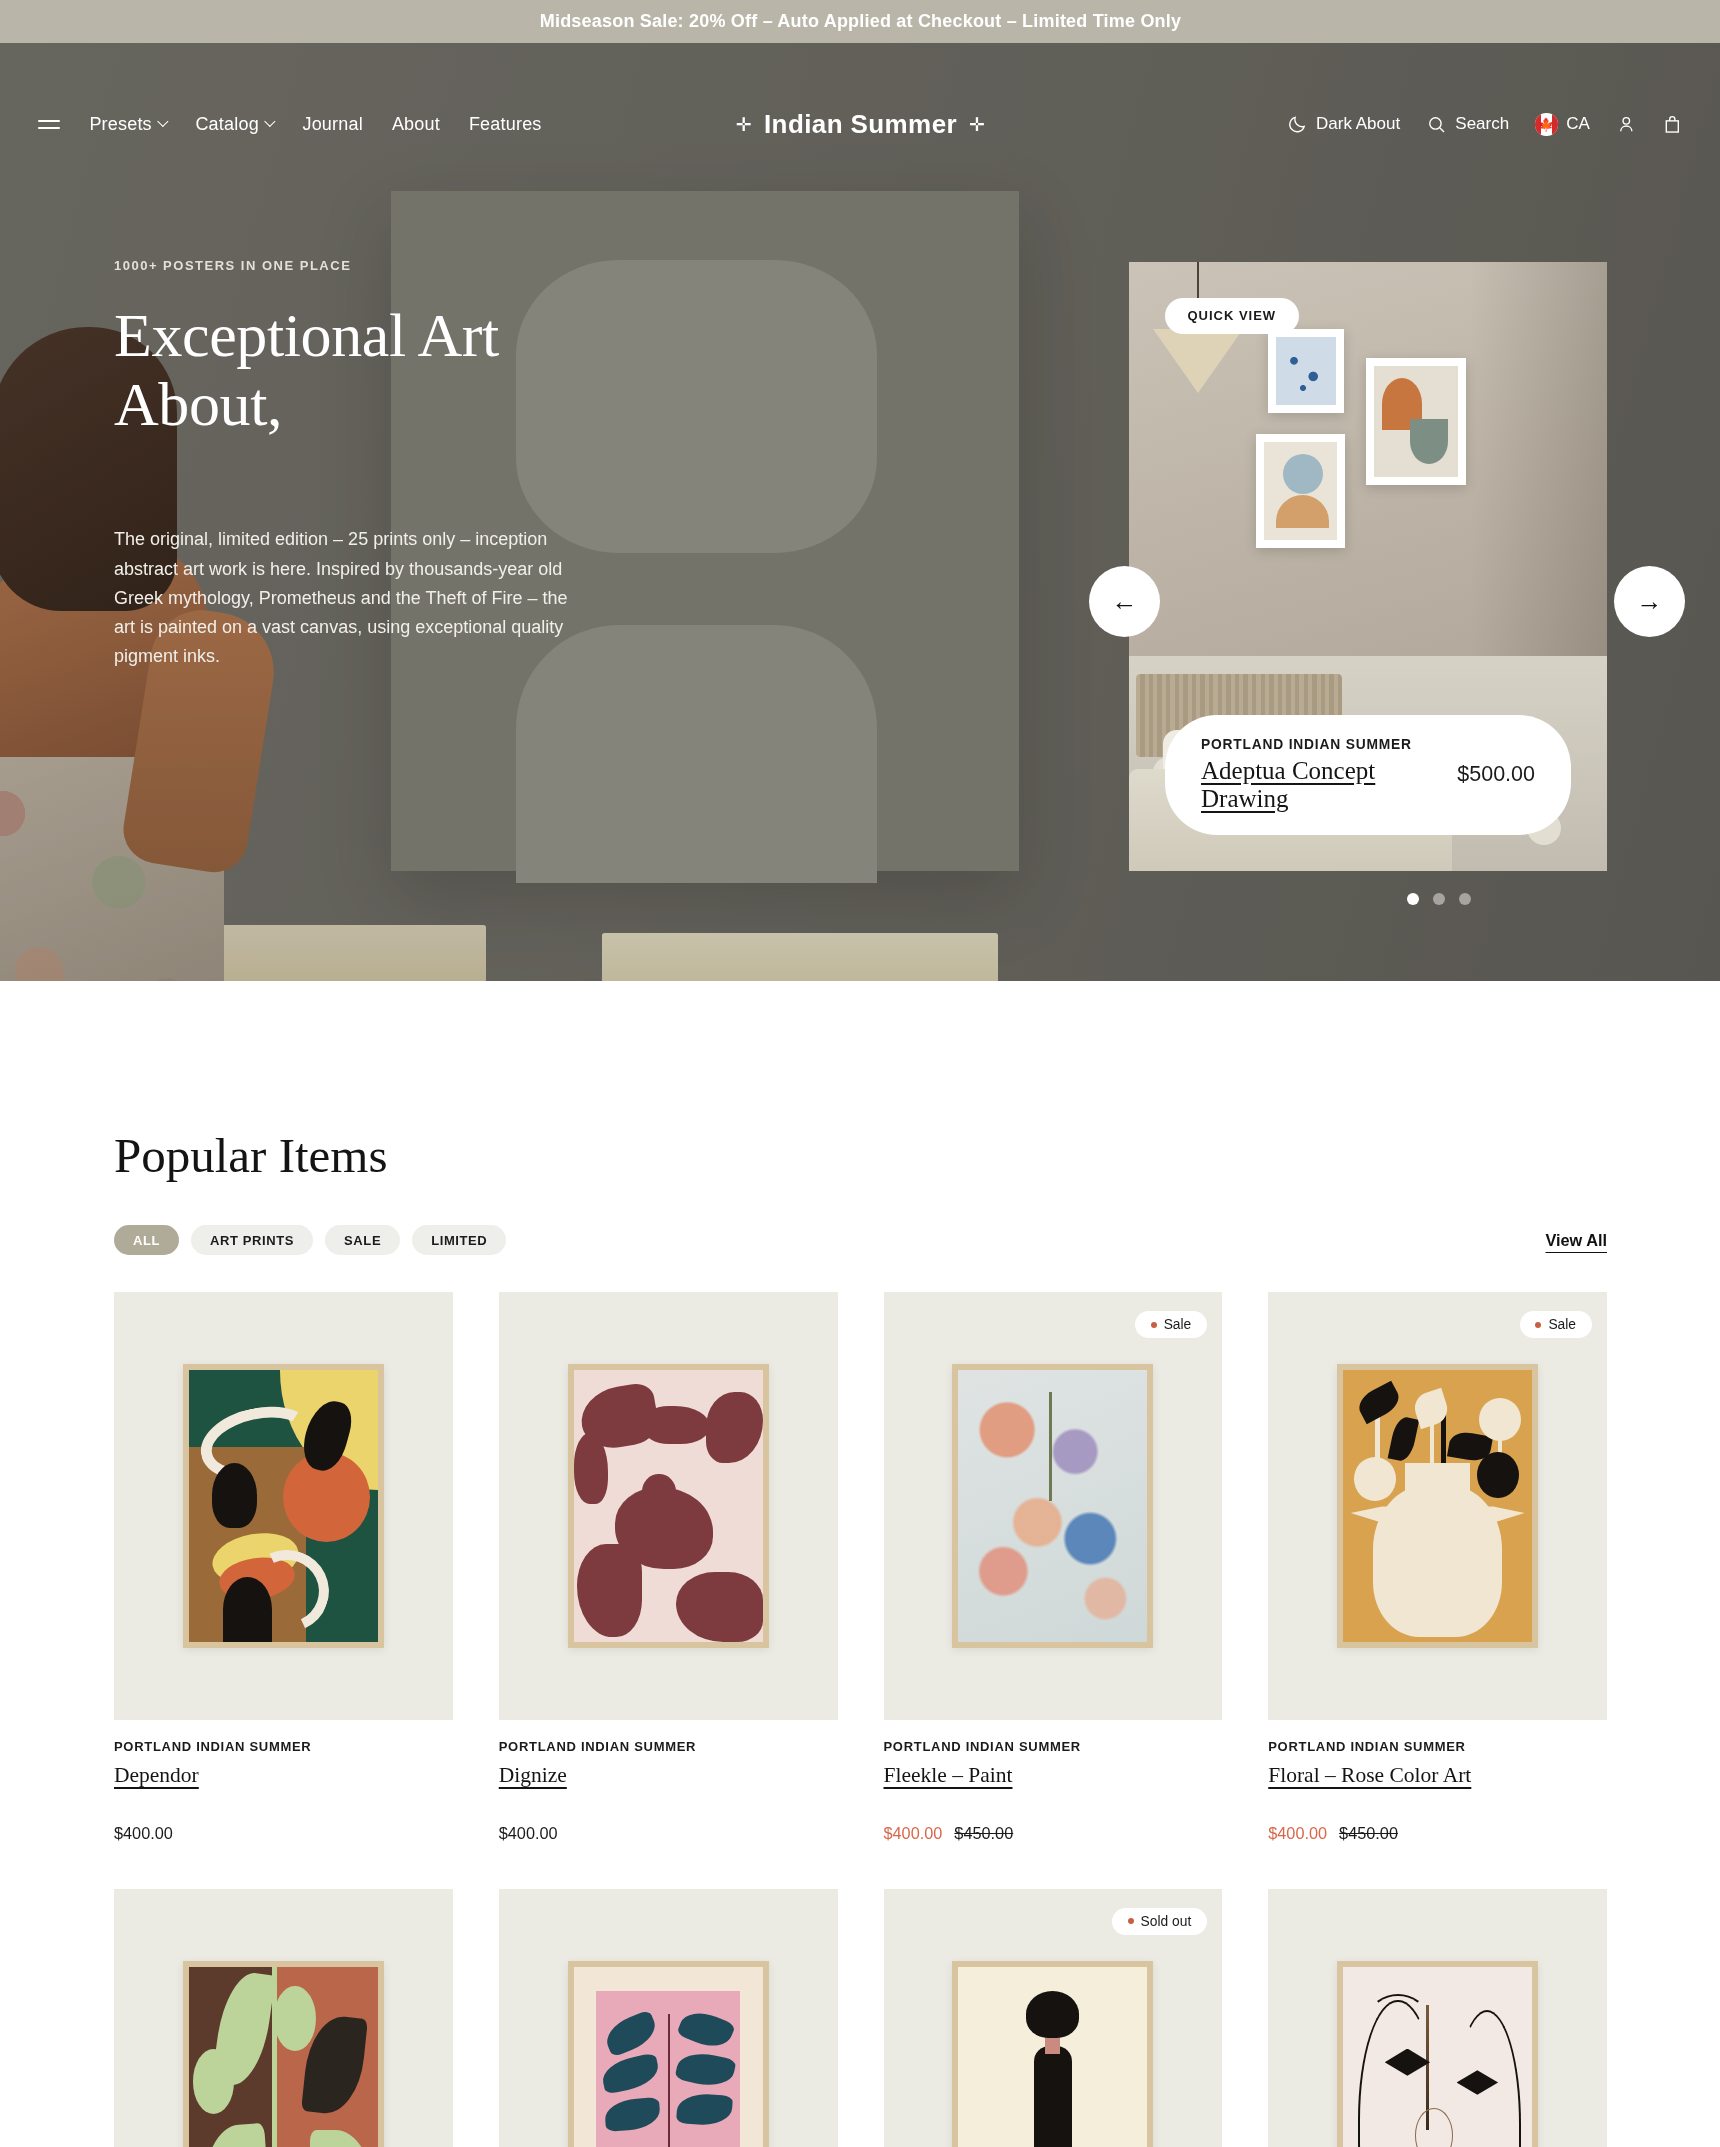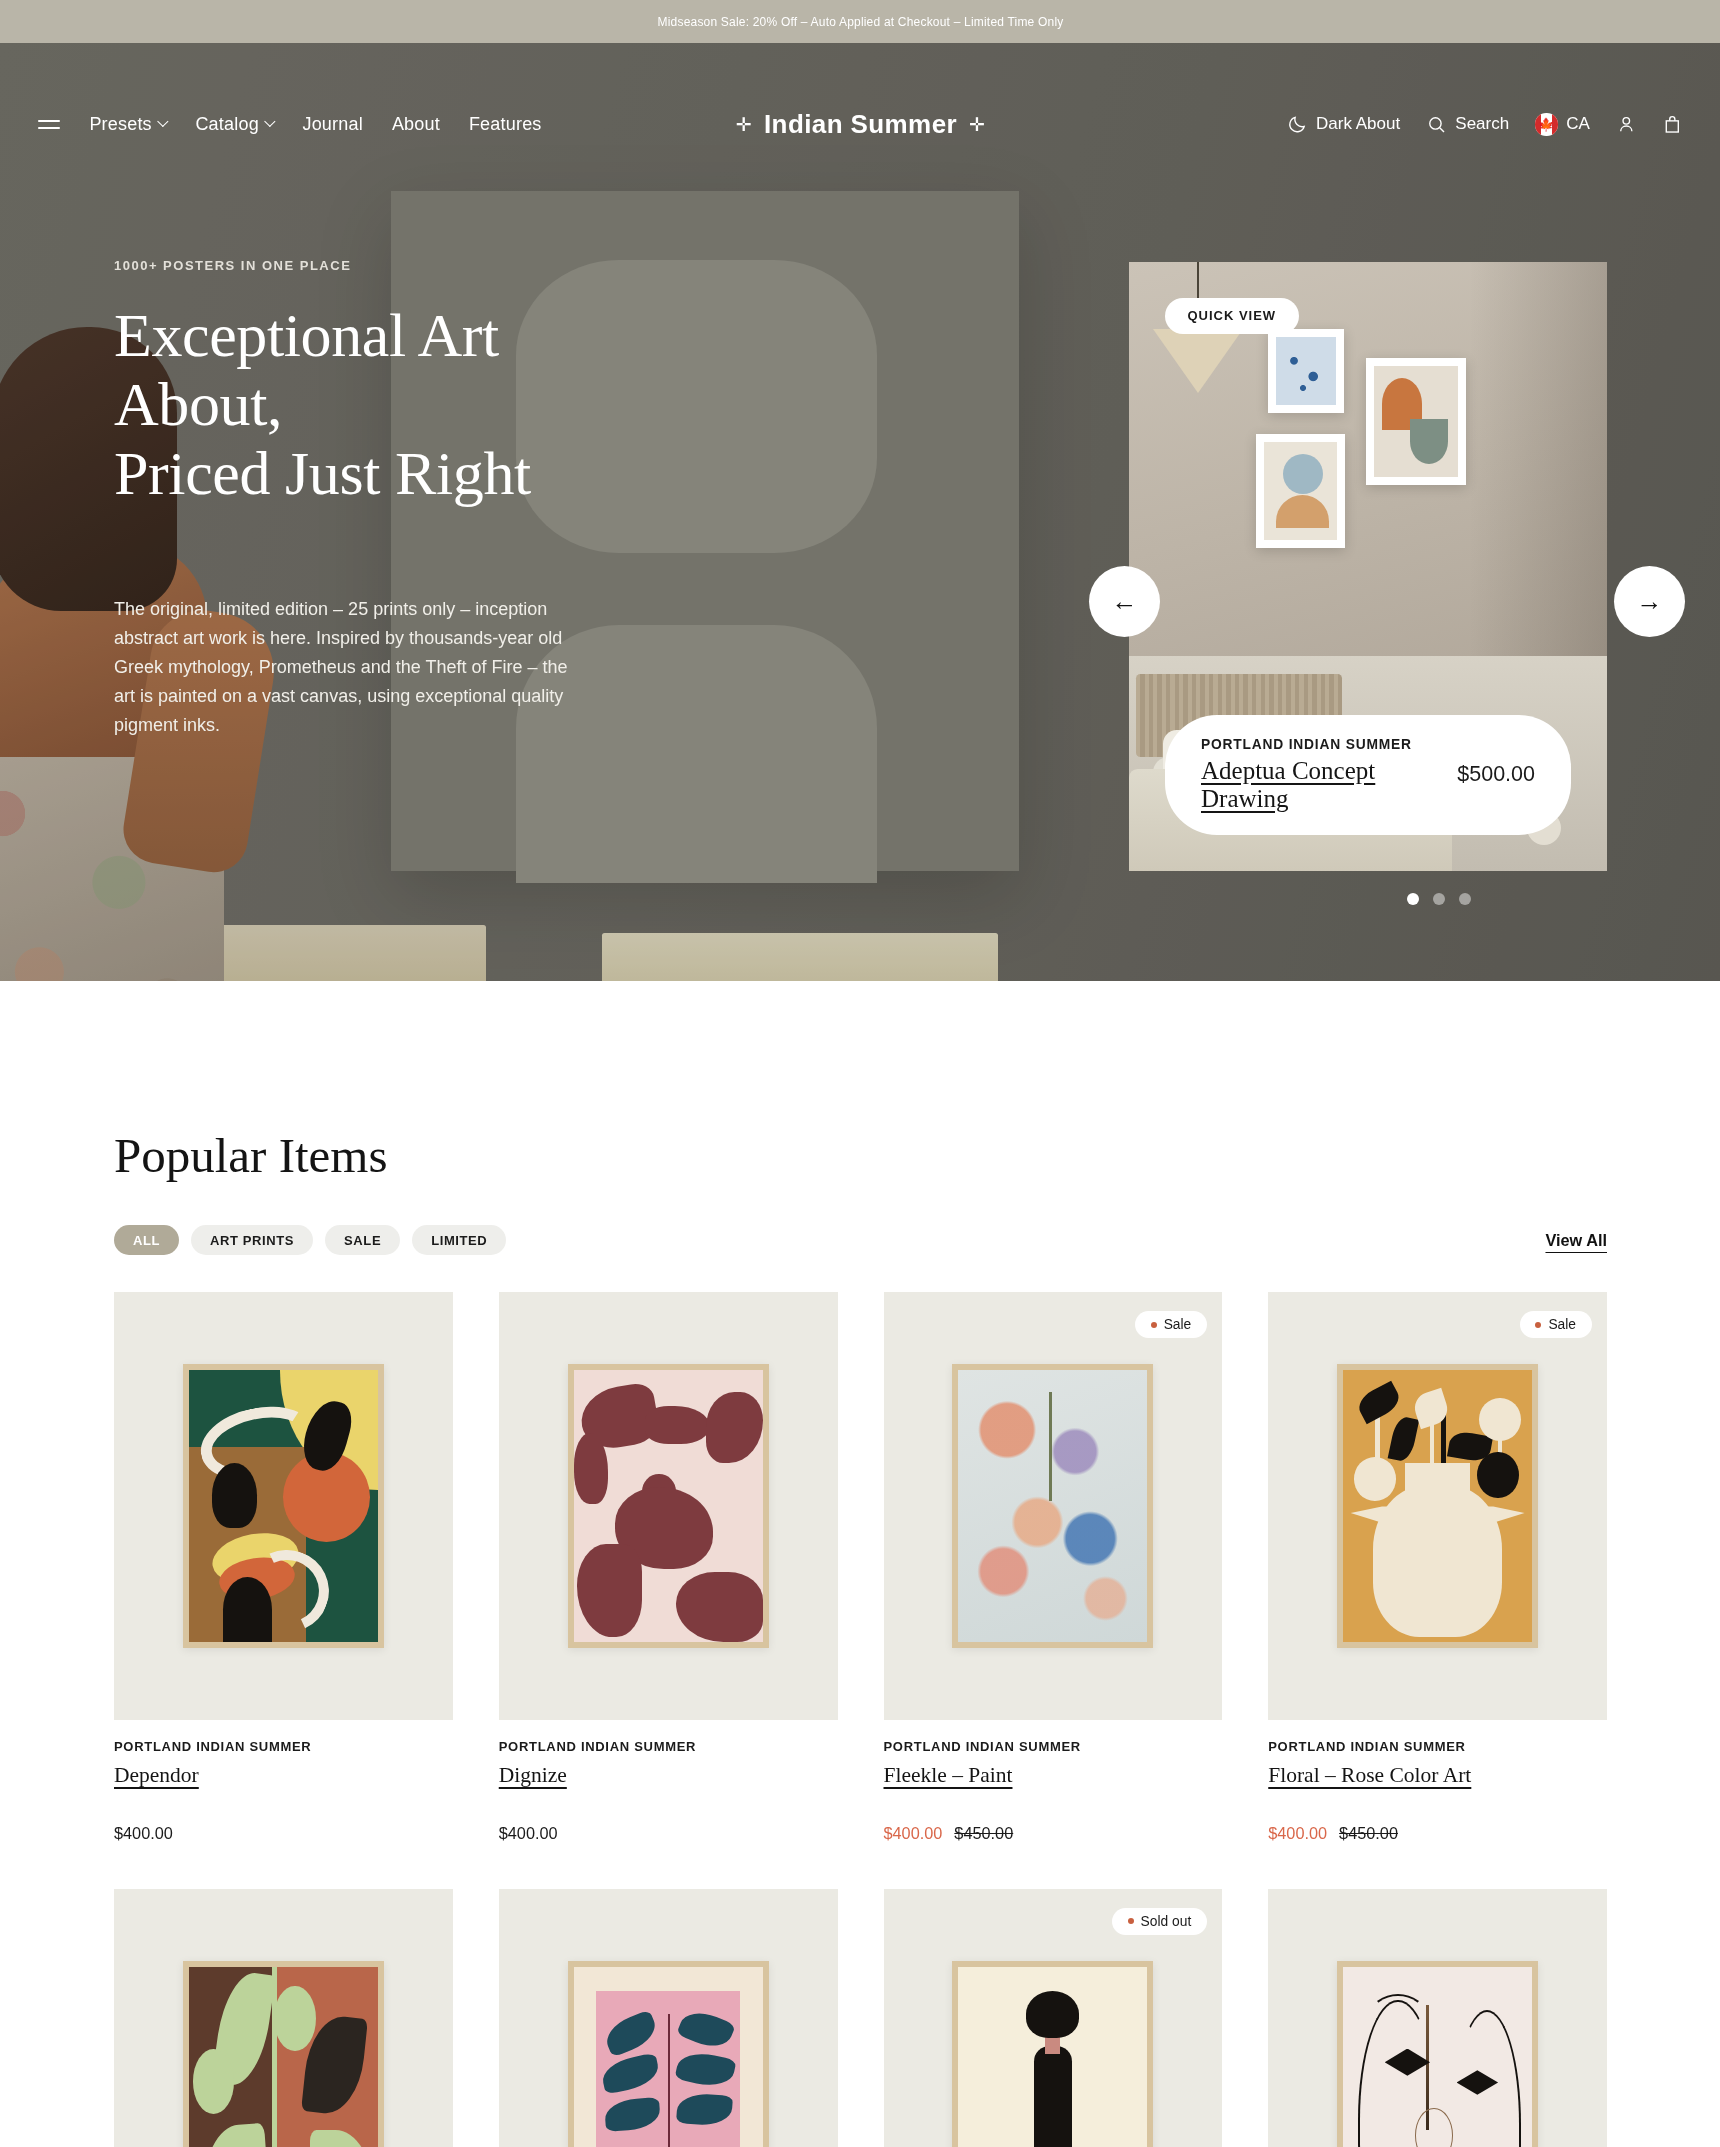--- a/index.html
+++ b/index.html
@@ -10,21 +10,21 @@
     color:#111111;
     -webkit-font-smoothing:antialiased;
   }
 
   
   .announce{
     height:43px; background:#b9b5a8; display:flex;
     align-items:center; justify-content:center;
   }
   .announce-text{
-    font-size:12px; color:#ffffff; letter-spacing:0.2px;
+    font-size:18px; color:#ffffff; letter-spacing:0.2px;font-weight:bold;
   }
 
   
   .hero{
     position:relative; height:938px; overflow:hidden;
     background:#6c6a64;
   }
   .hero-bg{ position:absolute; inset:0; }
   .hero-wall{
     position:absolute; inset:0;
@@ -444,21 +444,20 @@
         <rect x="5" y="8" width="14" height="13" fill="none" stroke="#fff" stroke-width="1.6"></rect>
         <path d="M9 8V6a3 3 0 0 1 6 0v2" fill="none" stroke="#fff" stroke-width="1.6"></path>
       </svg>
     </div>
   </div>
 
   <div class="hero-copy">
     <div class="eyebrow">1000+ POSTERS IN ONE PLACE</div>
     <h1 class="hero-title">
       <span>Exceptional Art About,</span><br>
-      <span>Priced Just Right</span>
     </h1>
     <p class="hero-para">The original, limited edition – 25 prints only – inception abstract art work is here. Inspired by thousands-year old Greek mythology, Prometheus and the Theft of Fire – the art is painted on a vast canvas, using exceptional quality pigment inks.</p>
   </div>
 
   <div class="slide">
     <div class="room">
       <div class="wall-shadow"></div>
       <div class="lamp-cord"></div>
       <div class="lamp"></div>
       <div class="frm frm1">

